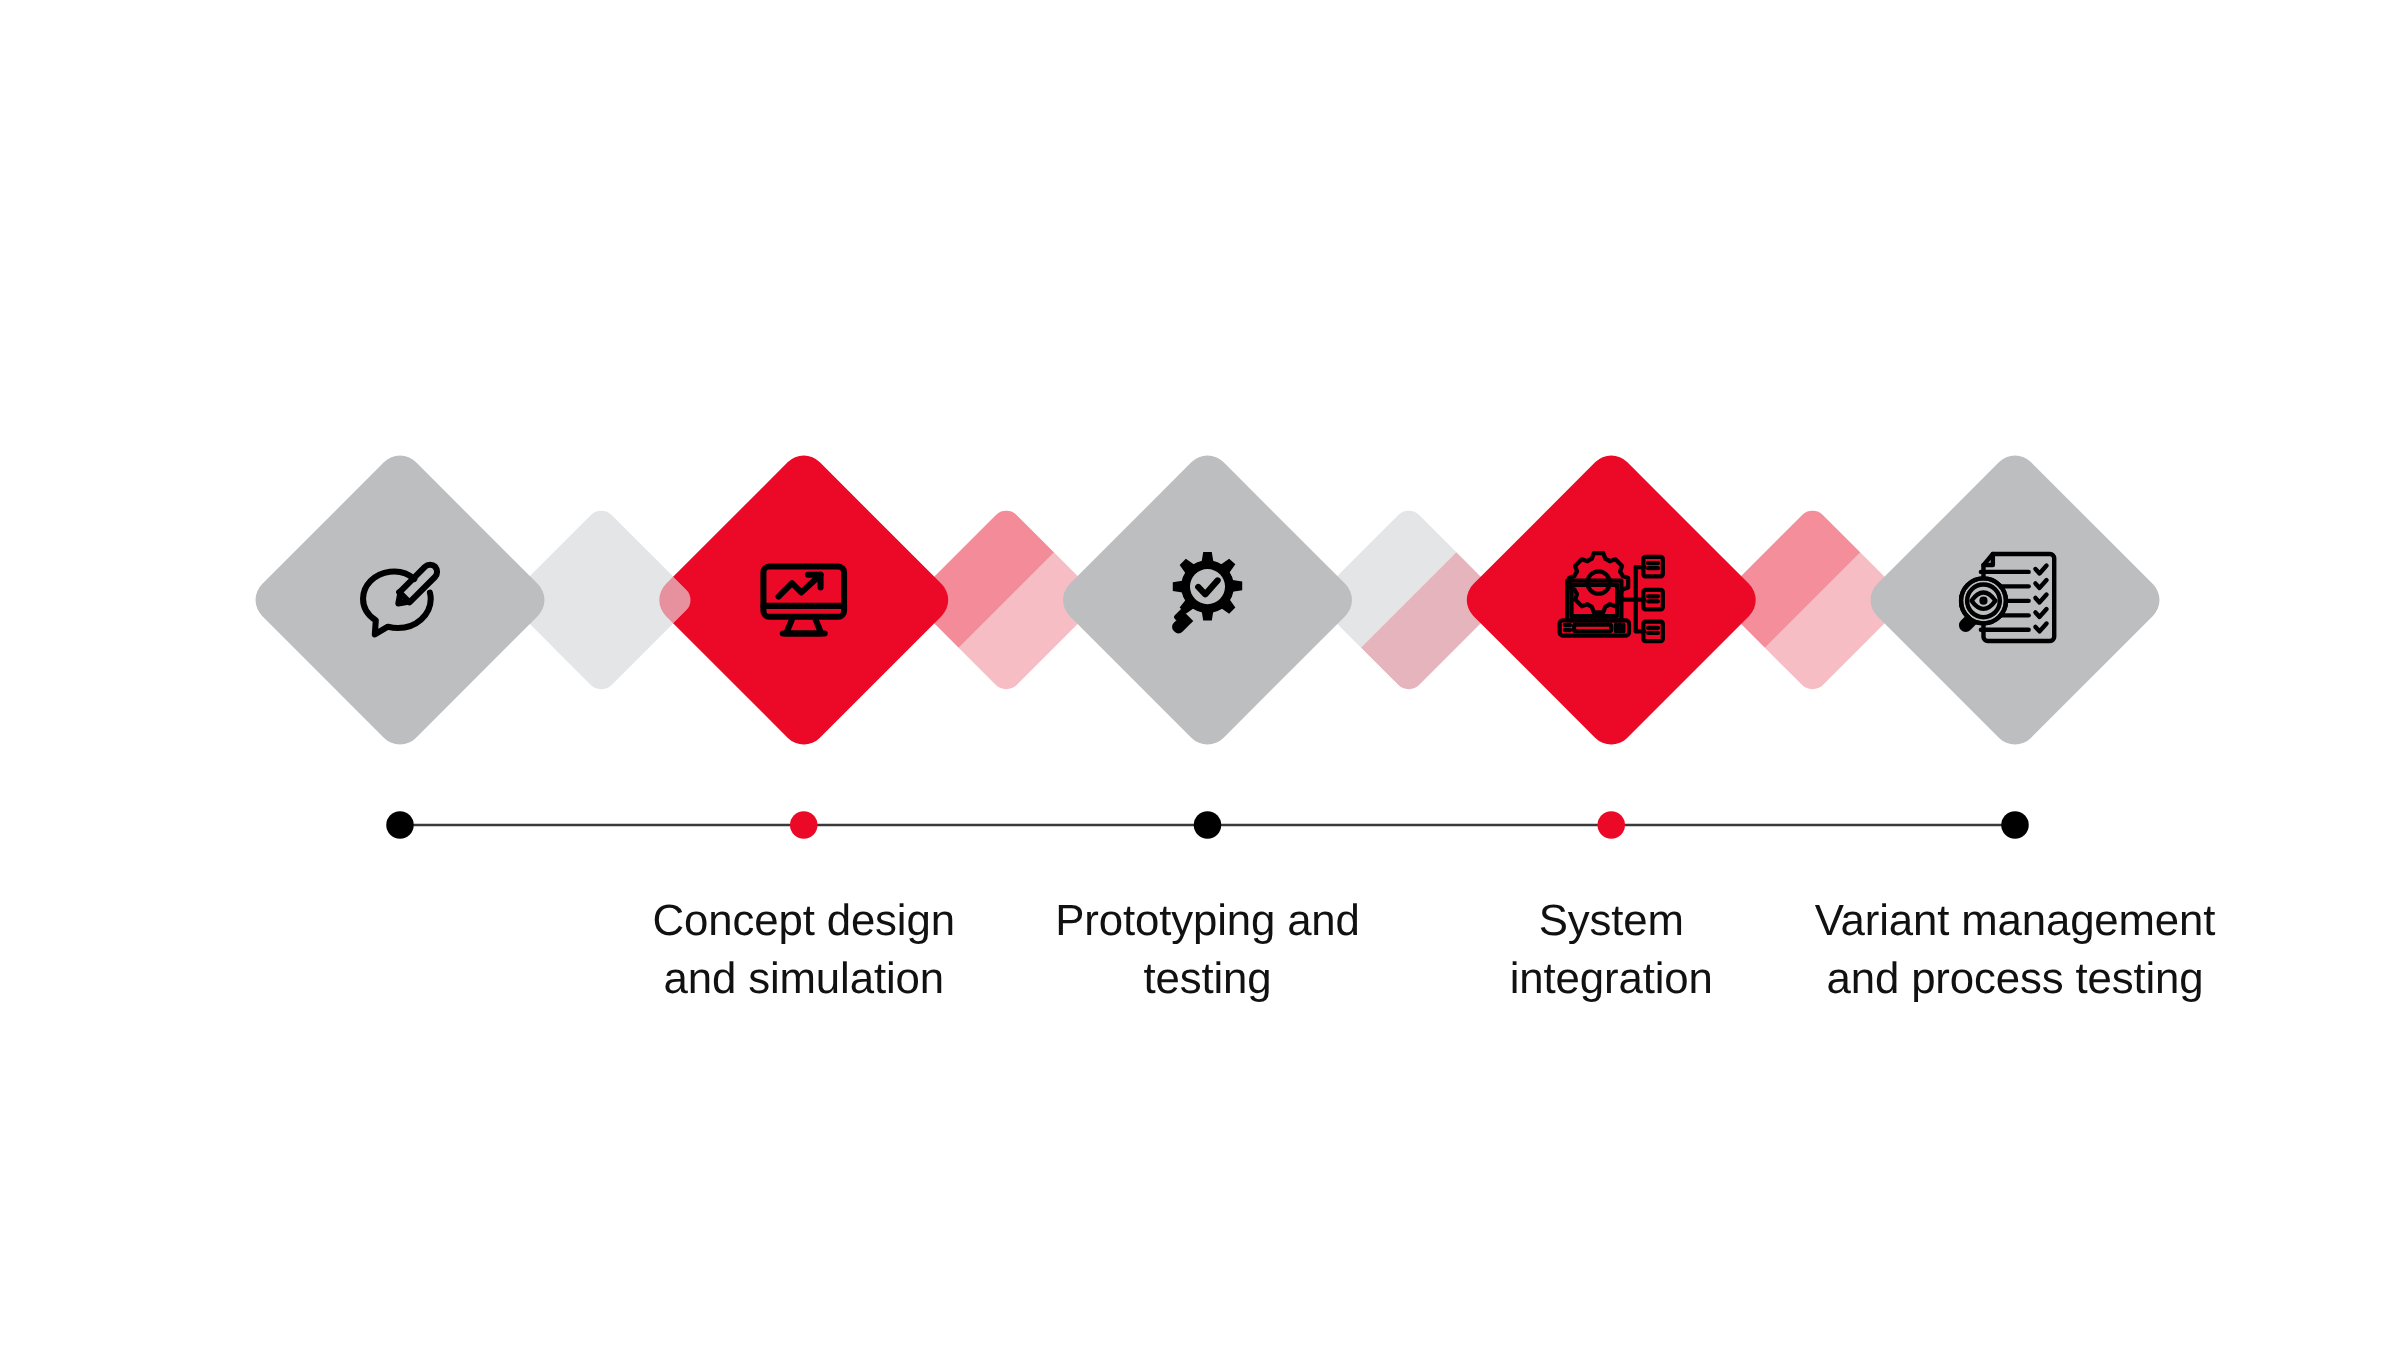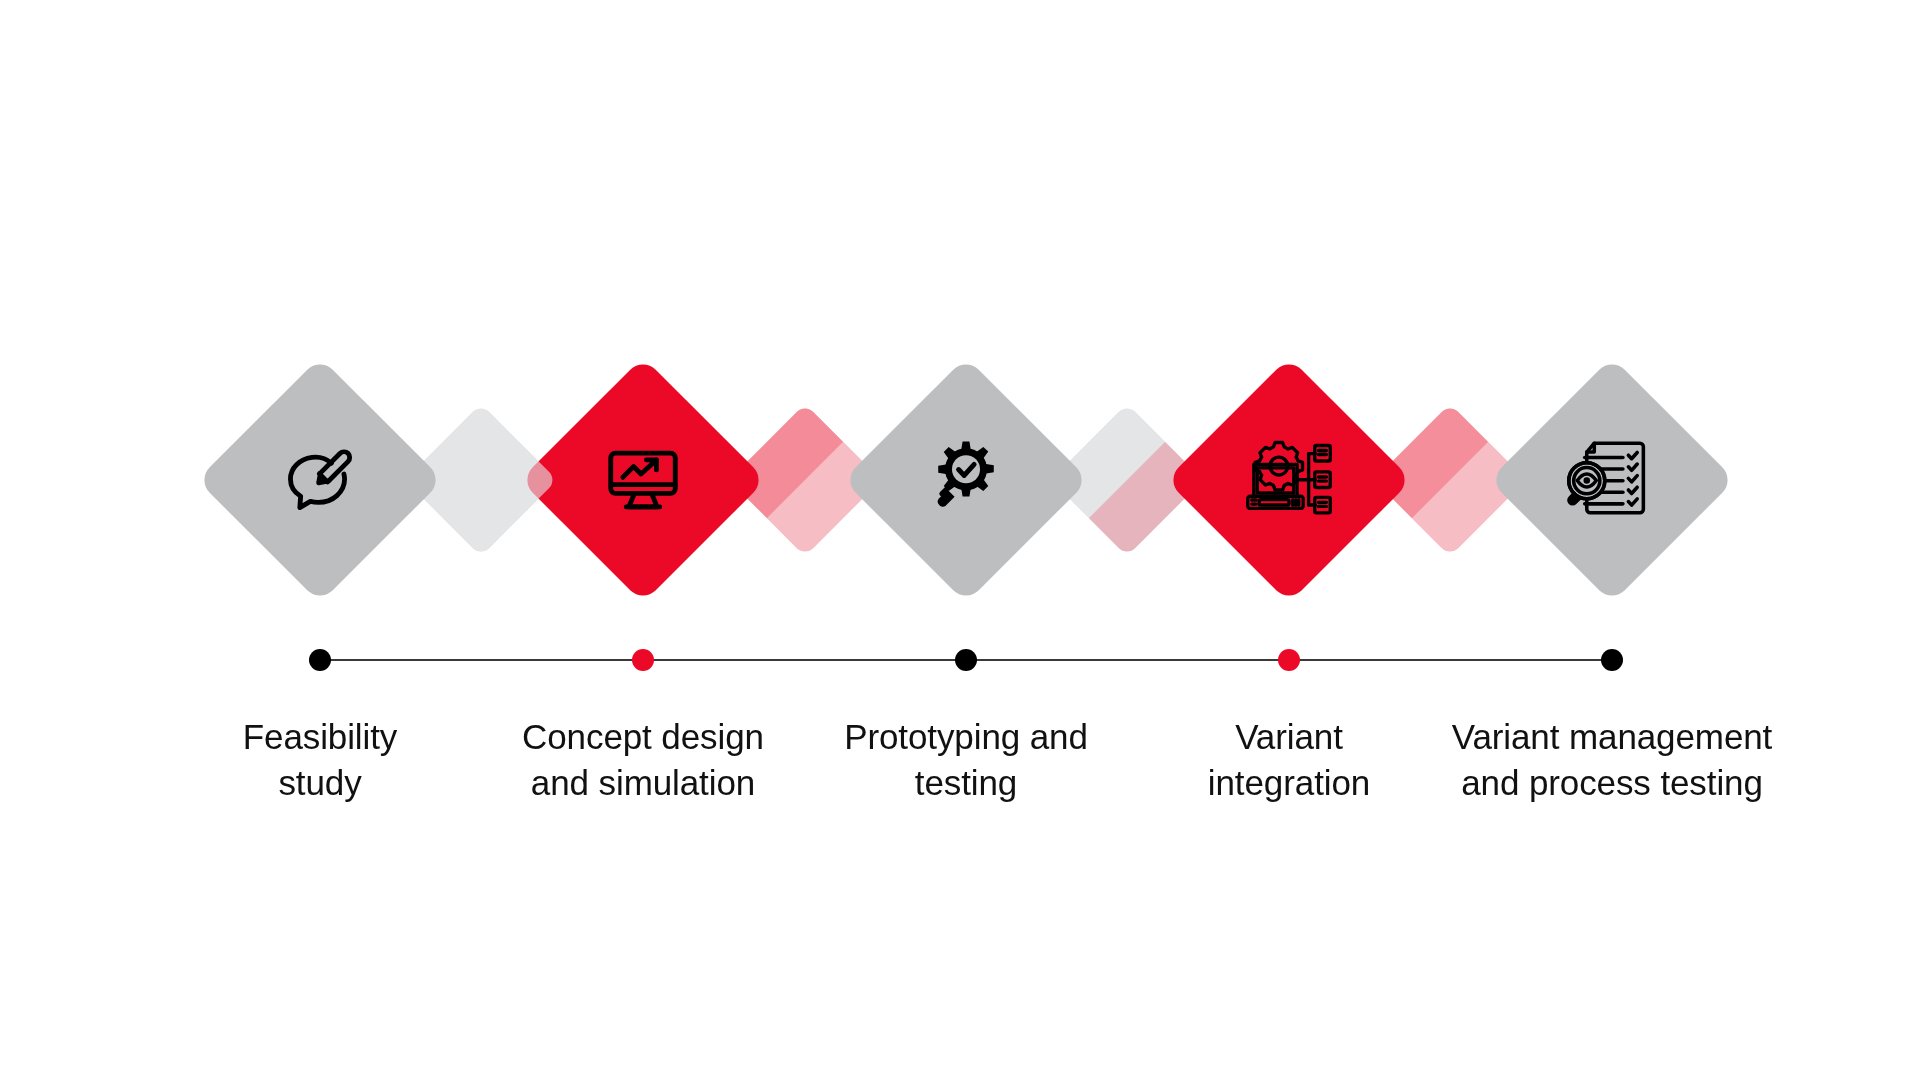--- a/index.html
+++ b/index.html
@@ -202,24 +202,22 @@
   <div>
     <div class="timeline-line" style="left:320px; top:659px; width:1292px; background:#3A3A3A;"></div>
 
     <div class="timeline-dot" style="left:320px; top:660px; background:#000000;"></div>
     <div class="timeline-dot" style="left:643px; top:660px; background:#EC0928;"></div>
     <div class="timeline-dot" style="left:966px; top:660px; background:#000000;"></div>
     <div class="timeline-dot" style="left:1289px; top:660px; background:#EC0928;"></div>
     <div class="timeline-dot" style="left:1612px; top:660px; background:#000000;"></div>
   </div>
 
-  <div class="step-label" style="left:320px; top:714px; width:330px;">Feasibility
-study</div>
   <div class="step-label" style="left:643px; top:714px; width:330px;">Concept design
 and simulation</div>
   <div class="step-label" style="left:966px; top:714px; width:330px;">Prototyping and
 testing</div>
-  <div class="step-label" style="left:1289px; top:714px; width:330px;">Variant
+  <div class="step-label" style="left:1289px; top:714px; width:330px;">System
 integration</div>
   <div class="step-label" style="left:1612px; top:714px; width:400px;">Variant management
 and process testing</div>
 
 </div>
 
 </body></html>

